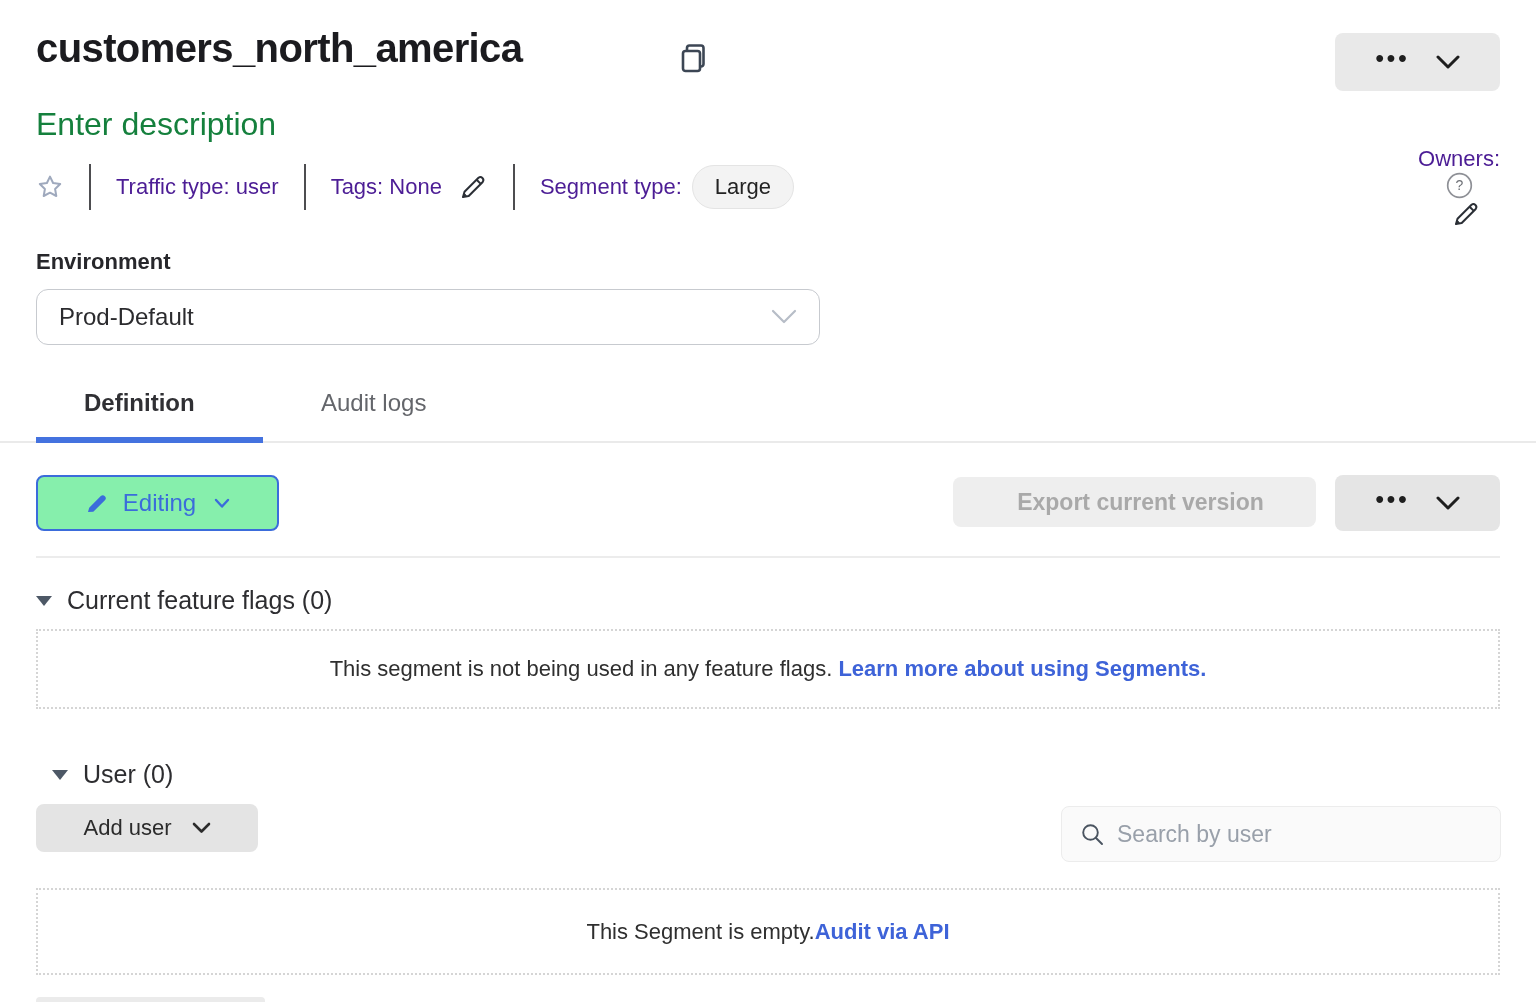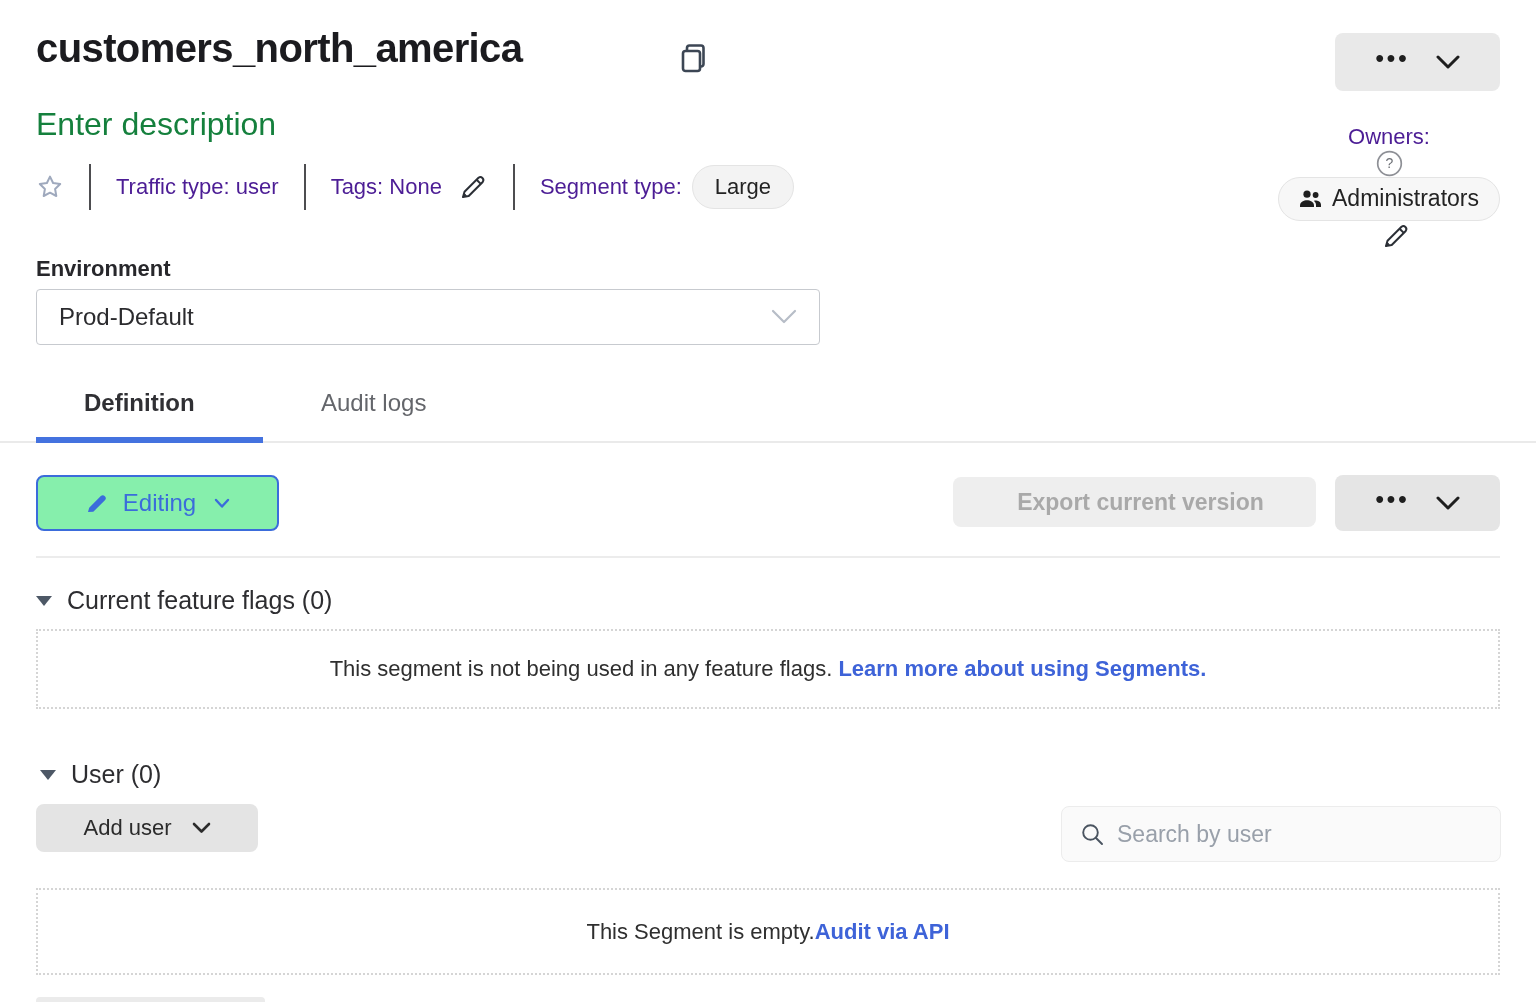--- a/index.html
+++ b/index.html
@@ -26,22 +26,22 @@
   .star-btn { background:none; border:none; cursor:pointer; display:flex; align-items:center; }
   .pencil-btn { background:none; border:none; cursor:pointer; display:flex; align-items:center; margin-left:16px; }
   .pill { display:inline-flex; align-items:center; gap:10px; height:44px; border-radius:22px;
           background:#f3f3f3; border:1px solid #e4e4e4; padding:0 22px; font-size:22px; color:#232323; }
   .pill.owners { background:#f7f7f7; padding:0 20px; font-size:23px; cursor:pointer; }
   .seg-pill { margin-left:10px; }
   .meta-right { margin-left:auto; display:flex; align-items:center;flex-direction:column; }
   .help-btn { background:none; border:none; cursor:pointer; margin:0 18px; display:flex; align-items:center; }
 
   
-  .env-label { left:36px; top:256px; font-size:22px; font-weight:700; color:#27272b; }
-  .env-select { left:36px; top:289px; width:784px; height:56px; border:1.5px solid #c7cacf; border-radius:4px;
+  .env-label { left:36px; top:249px; font-size:22px; font-weight:700; color:#27272b; }
+  .env-select { left:36px; top:289px; width:784px; height:56px; border:1.5px solid #c7cacf; border-radius:12px;
                 background:#fff; display:flex; align-items:center; padding:0 22px; cursor:pointer; }
   .env-select .val { font-size:24px; color:#2b2b2e; }
   .env-select .chev { margin-left:auto; }
 
   
   .tab { top:389px; background:none; border:none; font-size:24px; cursor:pointer; font-family:inherit; }
   .tab.active { left:84px; font-weight:600; color:#303034; }
   .tab.inactive { left:321px; font-weight:400; color:#64666b; }
   .tabs-hairline { left:0; top:441px; width:1536px; height:2px; background:#eaeaea; }
   .tab-underline { left:36px; top:437px; width:227px; height:6px; background:#4472df; }
@@ -54,21 +54,21 @@
                 font-size:23px; font-weight:600; color:#a9a9a9; cursor:default; font-family:inherit;padding-left:12px; }
   .tb-more-btn { left:1335px; top:475px; height:56px; background:#e5e5e5; }
   .toolbar-divider { left:36px; top:556px; width:1464px; height:2px; background:#ececec; }
 
   
   .section-head { display:flex; align-items:center; gap:15px; background:none; border:none; cursor:pointer; font-family:inherit; }
   .section-head .tri { width:0; height:0; border-left:8px solid transparent; border-right:8px solid transparent;
                        border-top:10px solid #4d5866; }
   .section-head .sec-title { font-size:25px; color:#2d2d30; }
   .sec1 { left:36px; top:586px; }
-  .sec2 { left:40px; top:760px; }
+  .sec2 { left:52px; top:760px; }
 
   .dotted-box { left:36px; width:1464px; border:2px dotted #d5d5d5; background:#fff;
                 display:flex; align-items:center; justify-content:center; }
   .box1 { top:629px; height:80px; }
   .box2 { top:888px; height:87px; }
   .empty-line { font-size:22px; color:#2f2f2f; }
   .inline-link { color:#3e63d8; font-weight:700; text-decoration:none; cursor:pointer; }
 
   .add-user-btn { left:36px; top:804px; width:222px; height:48px; background:#e4e4e4; border:none; border-radius:8px;
                   display:flex; align-items:center; justify-content:center; gap:20px; font-size:22px; color:#2b2b2b;
@@ -140,31 +140,20 @@
   <div class="meta-right">
     <span class="meta-text">Owners:</span>
     <button class="help-btn">
       <span>
         <svg width="27" height="27" viewBox="0 0 27 27">
           <circle cx="13.5" cy="13.5" r="11.8" fill="none" stroke="#8e9096" stroke-width="1.7"></circle>
           <text x="13.5" y="18.4" text-anchor="middle" font-size="14" fill="#6d7076" font-family="Liberation Sans, sans-serif">?</text>
         </svg>
       </span>
     </button>
-    <span class="pill owners">
-      <span>
-        <svg width="23" height="20" viewBox="0 0 23 20">
-          <circle cx="8" cy="5.2" r="3.6" fill="#1f1f1f"></circle>
-          <path d="M1 16.5 c0-3.6 4-5.2 7-5.2 s7 1.6 7 5.2 V18 H1 Z" fill="#1f1f1f"></path>
-          <circle cx="16.6" cy="6" r="2.9" fill="#1f1f1f"></circle>
-          <path d="M16.3 11.6 c2.6 0 5.7 1.3 5.7 4.2 V18 h-5 v-2 c0-1.8-.8-3.2-2.1-4.1 .5-.2 1-.3 1.4-.3 Z" fill="#1f1f1f"></path>
-        </svg>
-      </span>
-      <span>Administrators</span>
-    </span>
     <button class="pencil-btn" style="margin-left:14px;">
       <span>
         <svg width="30" height="30" viewBox="0 0 30 30">
           <path d="M5 25 L6.5 19.8 L20.5 5.8 a3 3 0 0 1 4.2 4.2 L10.7 24 L5 25 Z" fill="none" stroke="#2b2f36" stroke-width="2" stroke-linejoin="round"></path>
           <path d="M18.6 7.7 L22.8 11.9" fill="none" stroke="#2b2f36" stroke-width="2"></path>
           <path d="M5 25 L8.2 23.6 L6.6 21.7 Z" fill="#2b2f36" stroke="#2b2f36" stroke-width="1"></path>
         </svg>
       </span>
     </button>
   </div>

